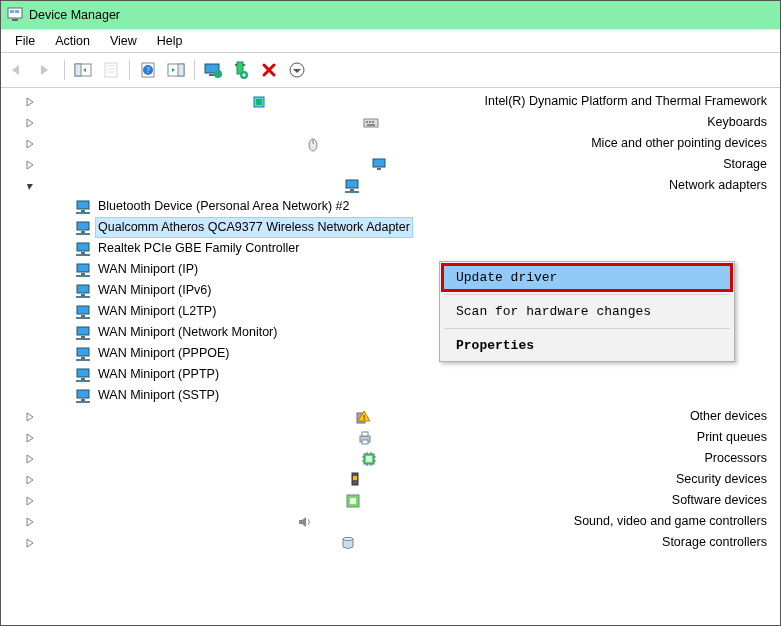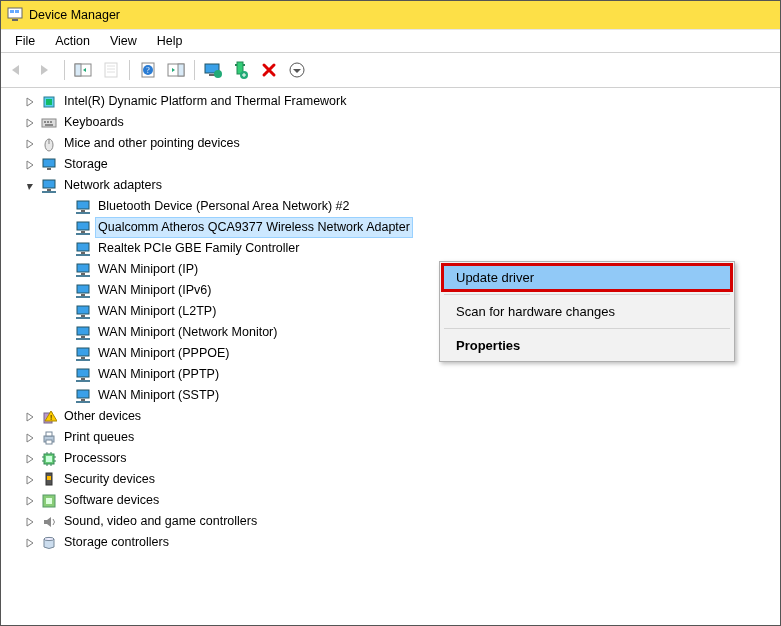--- a/index.html
+++ b/index.html
@@ -17,21 +17,21 @@
     box-sizing: border-box;
     position: relative;
     overflow: hidden;
     background:#fff;
   }
   .titlebar {
     display: flex;
     align-items: center;
     height: 28px;
     padding: 0 6px;
-    background: #fde047;
+    background: #86efac;
   }
   .titlebar .title-icon { width:16px;height:16px;margin-right:6px; }
   .titlebar .title { font-size:12.5px; }
   .menubar {
     display: flex;
     align-items: center;
     height: 22px;
     padding: 0 4px;
     border-top:1px solid #e5e5e5;
     text-align:right;
@@ -65,34 +65,35 @@
     padding-right:8px;
   }
   .expander{
     width:14px;height:14px; display:inline-flex;align-items:center;justify-content:center;
     color:#808080; font-size:10px; margin-right:2px; cursor:default;
   }
   .expander.open{ color:#404040; }
   .icon{ width:16px;height:16px;margin:0 4px 0 2px;flex:0 0 16px; }
   .label{ padding:0 3px; }
   .selected{ background:#cce8ff; border:1px solid #99d1ff; border-radius:0; padding:0 2px; line-height:19px;}
-  .depth0{ padding-left: 18px; }
+  .depth0{ padding-left: 18px; justify-content: space-between; }
   .depth1{ padding-left: 52px; }
   .ctxmenu{
     position:absolute;
     width:290px;
     background:#f2f2f2;
     border:1px solid #b0b0b0;
     box-shadow:2px 2px 4px rgba(0,0,0,0.25);
     padding:2px;
     font-size:13px;
   }
   .ctxmenu .citem{
     padding:6px 14px;
     cursor:default;
+    font-family:Liberation Mono, monospace;
   }
   .ctxmenu .highlighted{
     background:#91c9f7;
     border:3px solid #d40000;
     margin:-1px;
     padding:4px 12px;
   }
   .ctxmenu hr{ border:none;border-top:1px solid #d4d4d4;margin:3px 2px;}
   .ctxmenu .bold{ font-weight:bold; }
   

